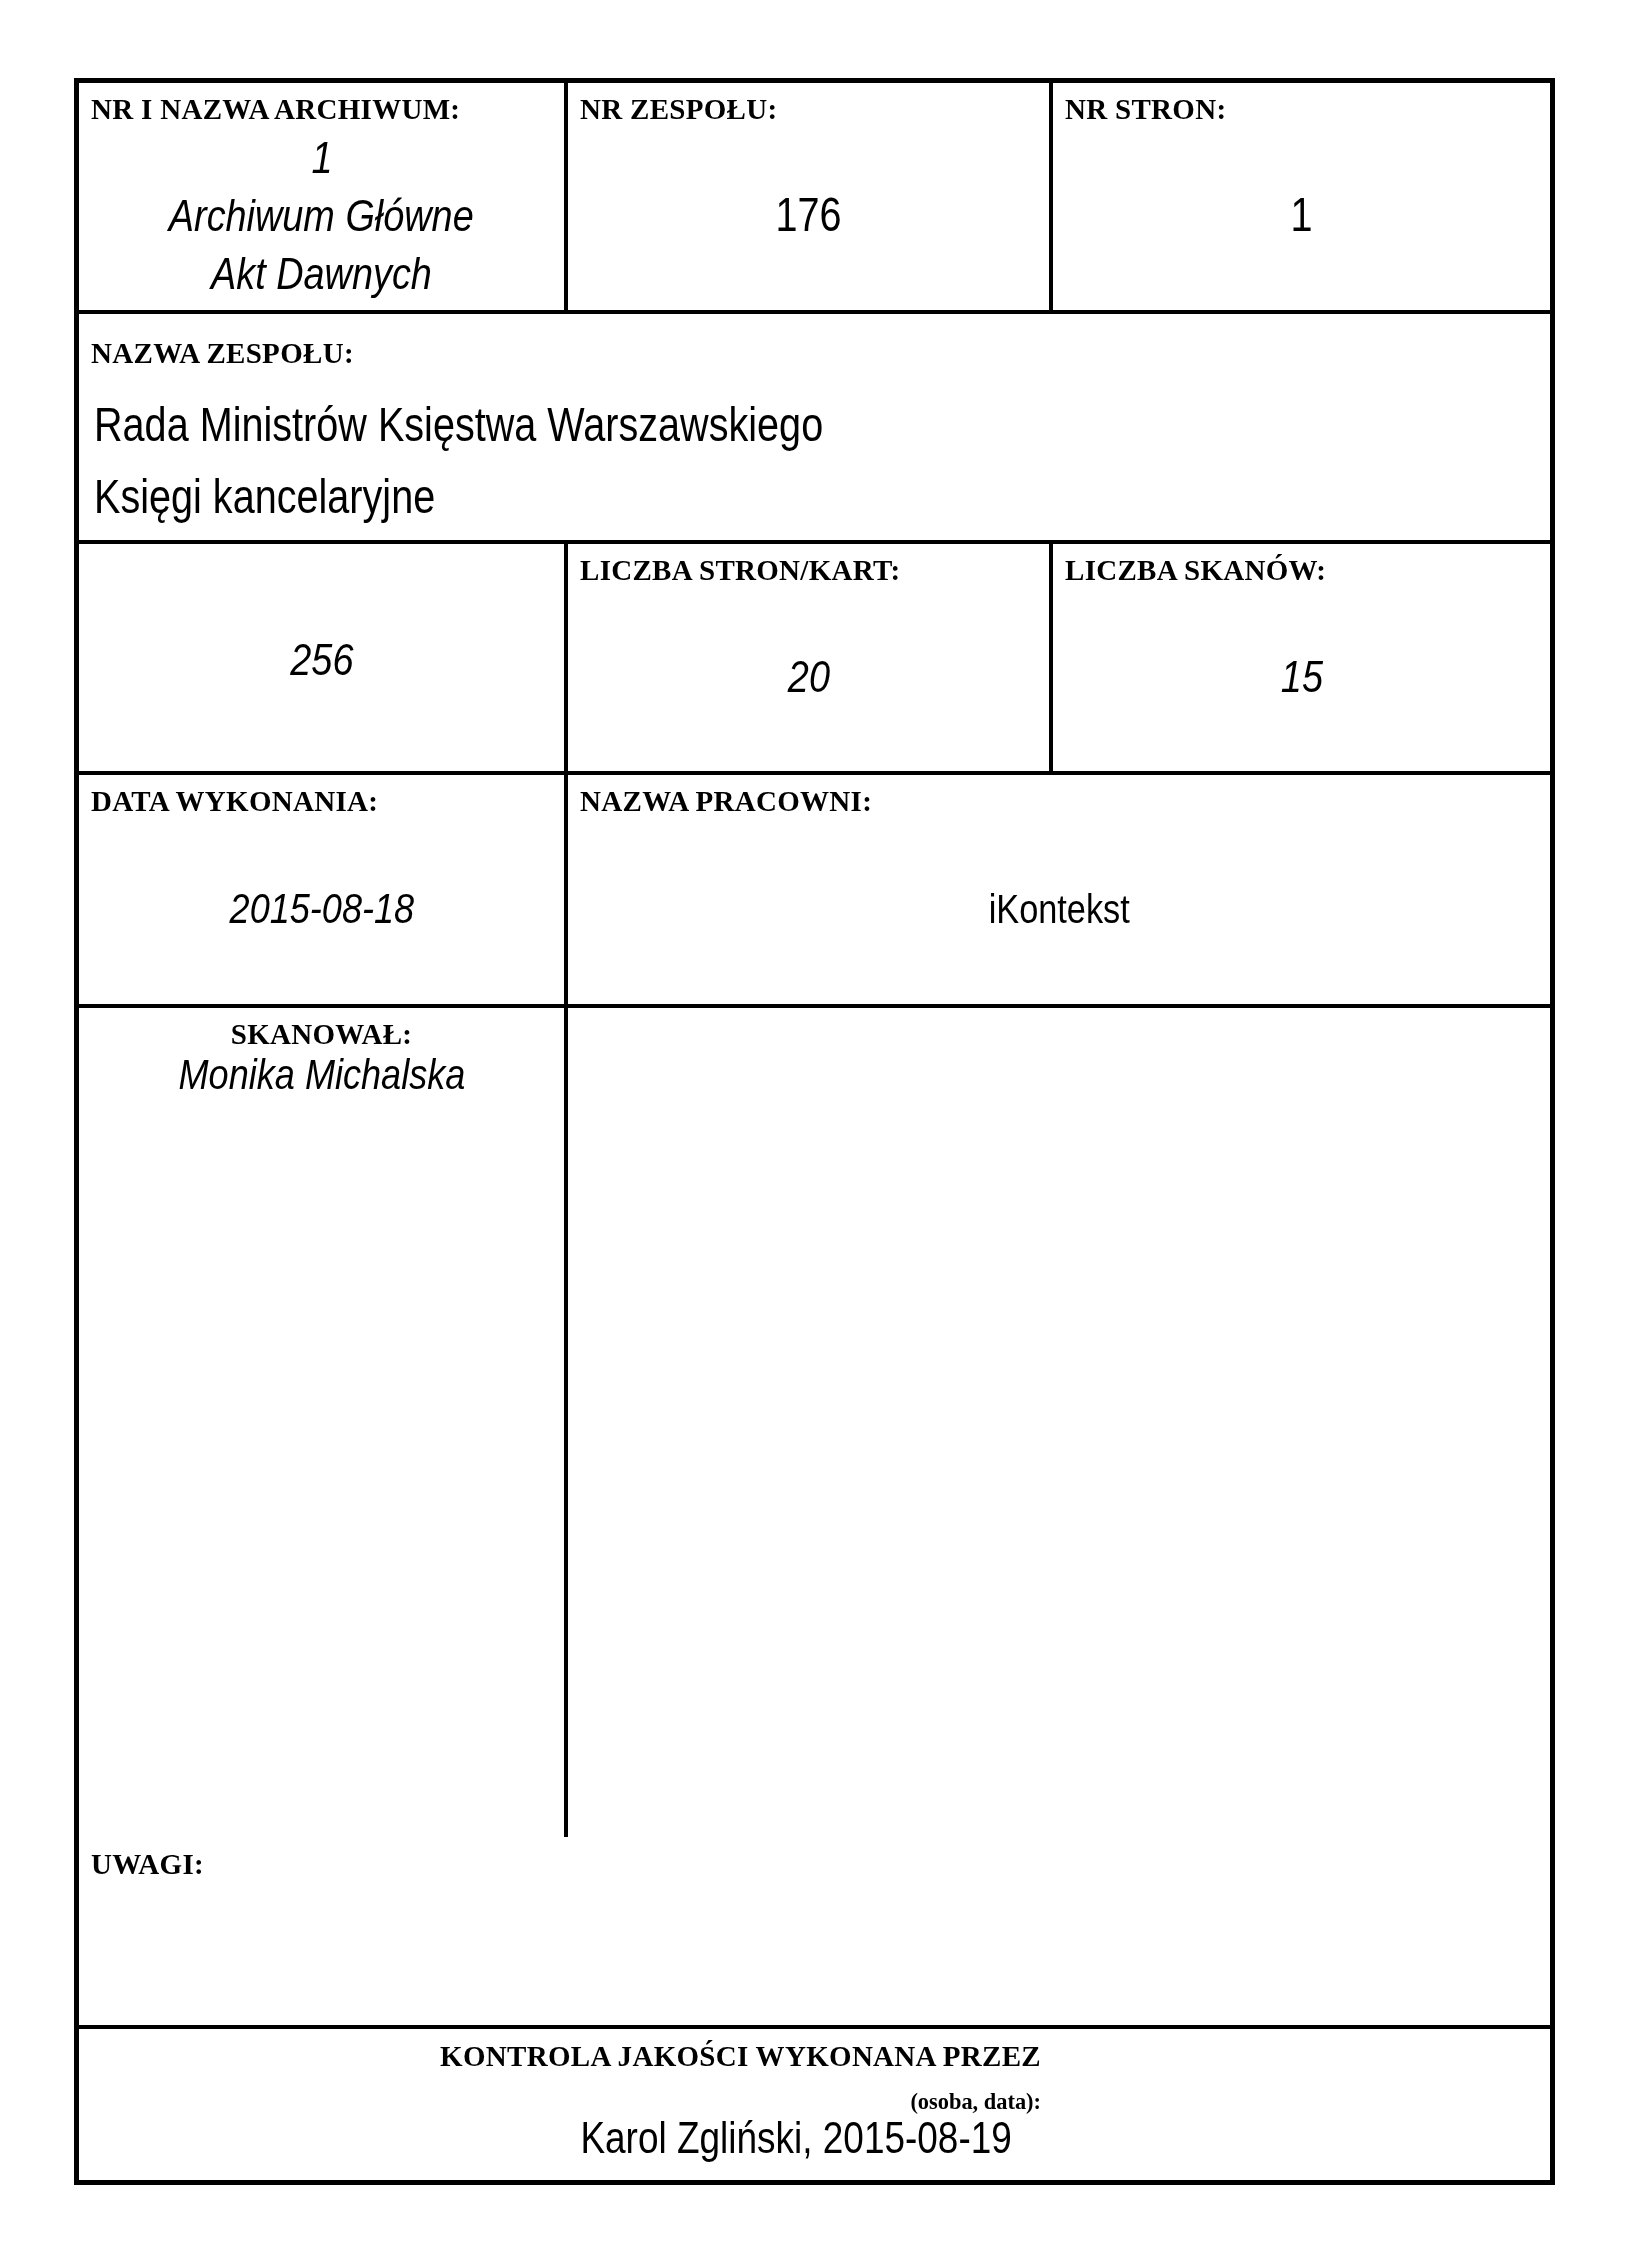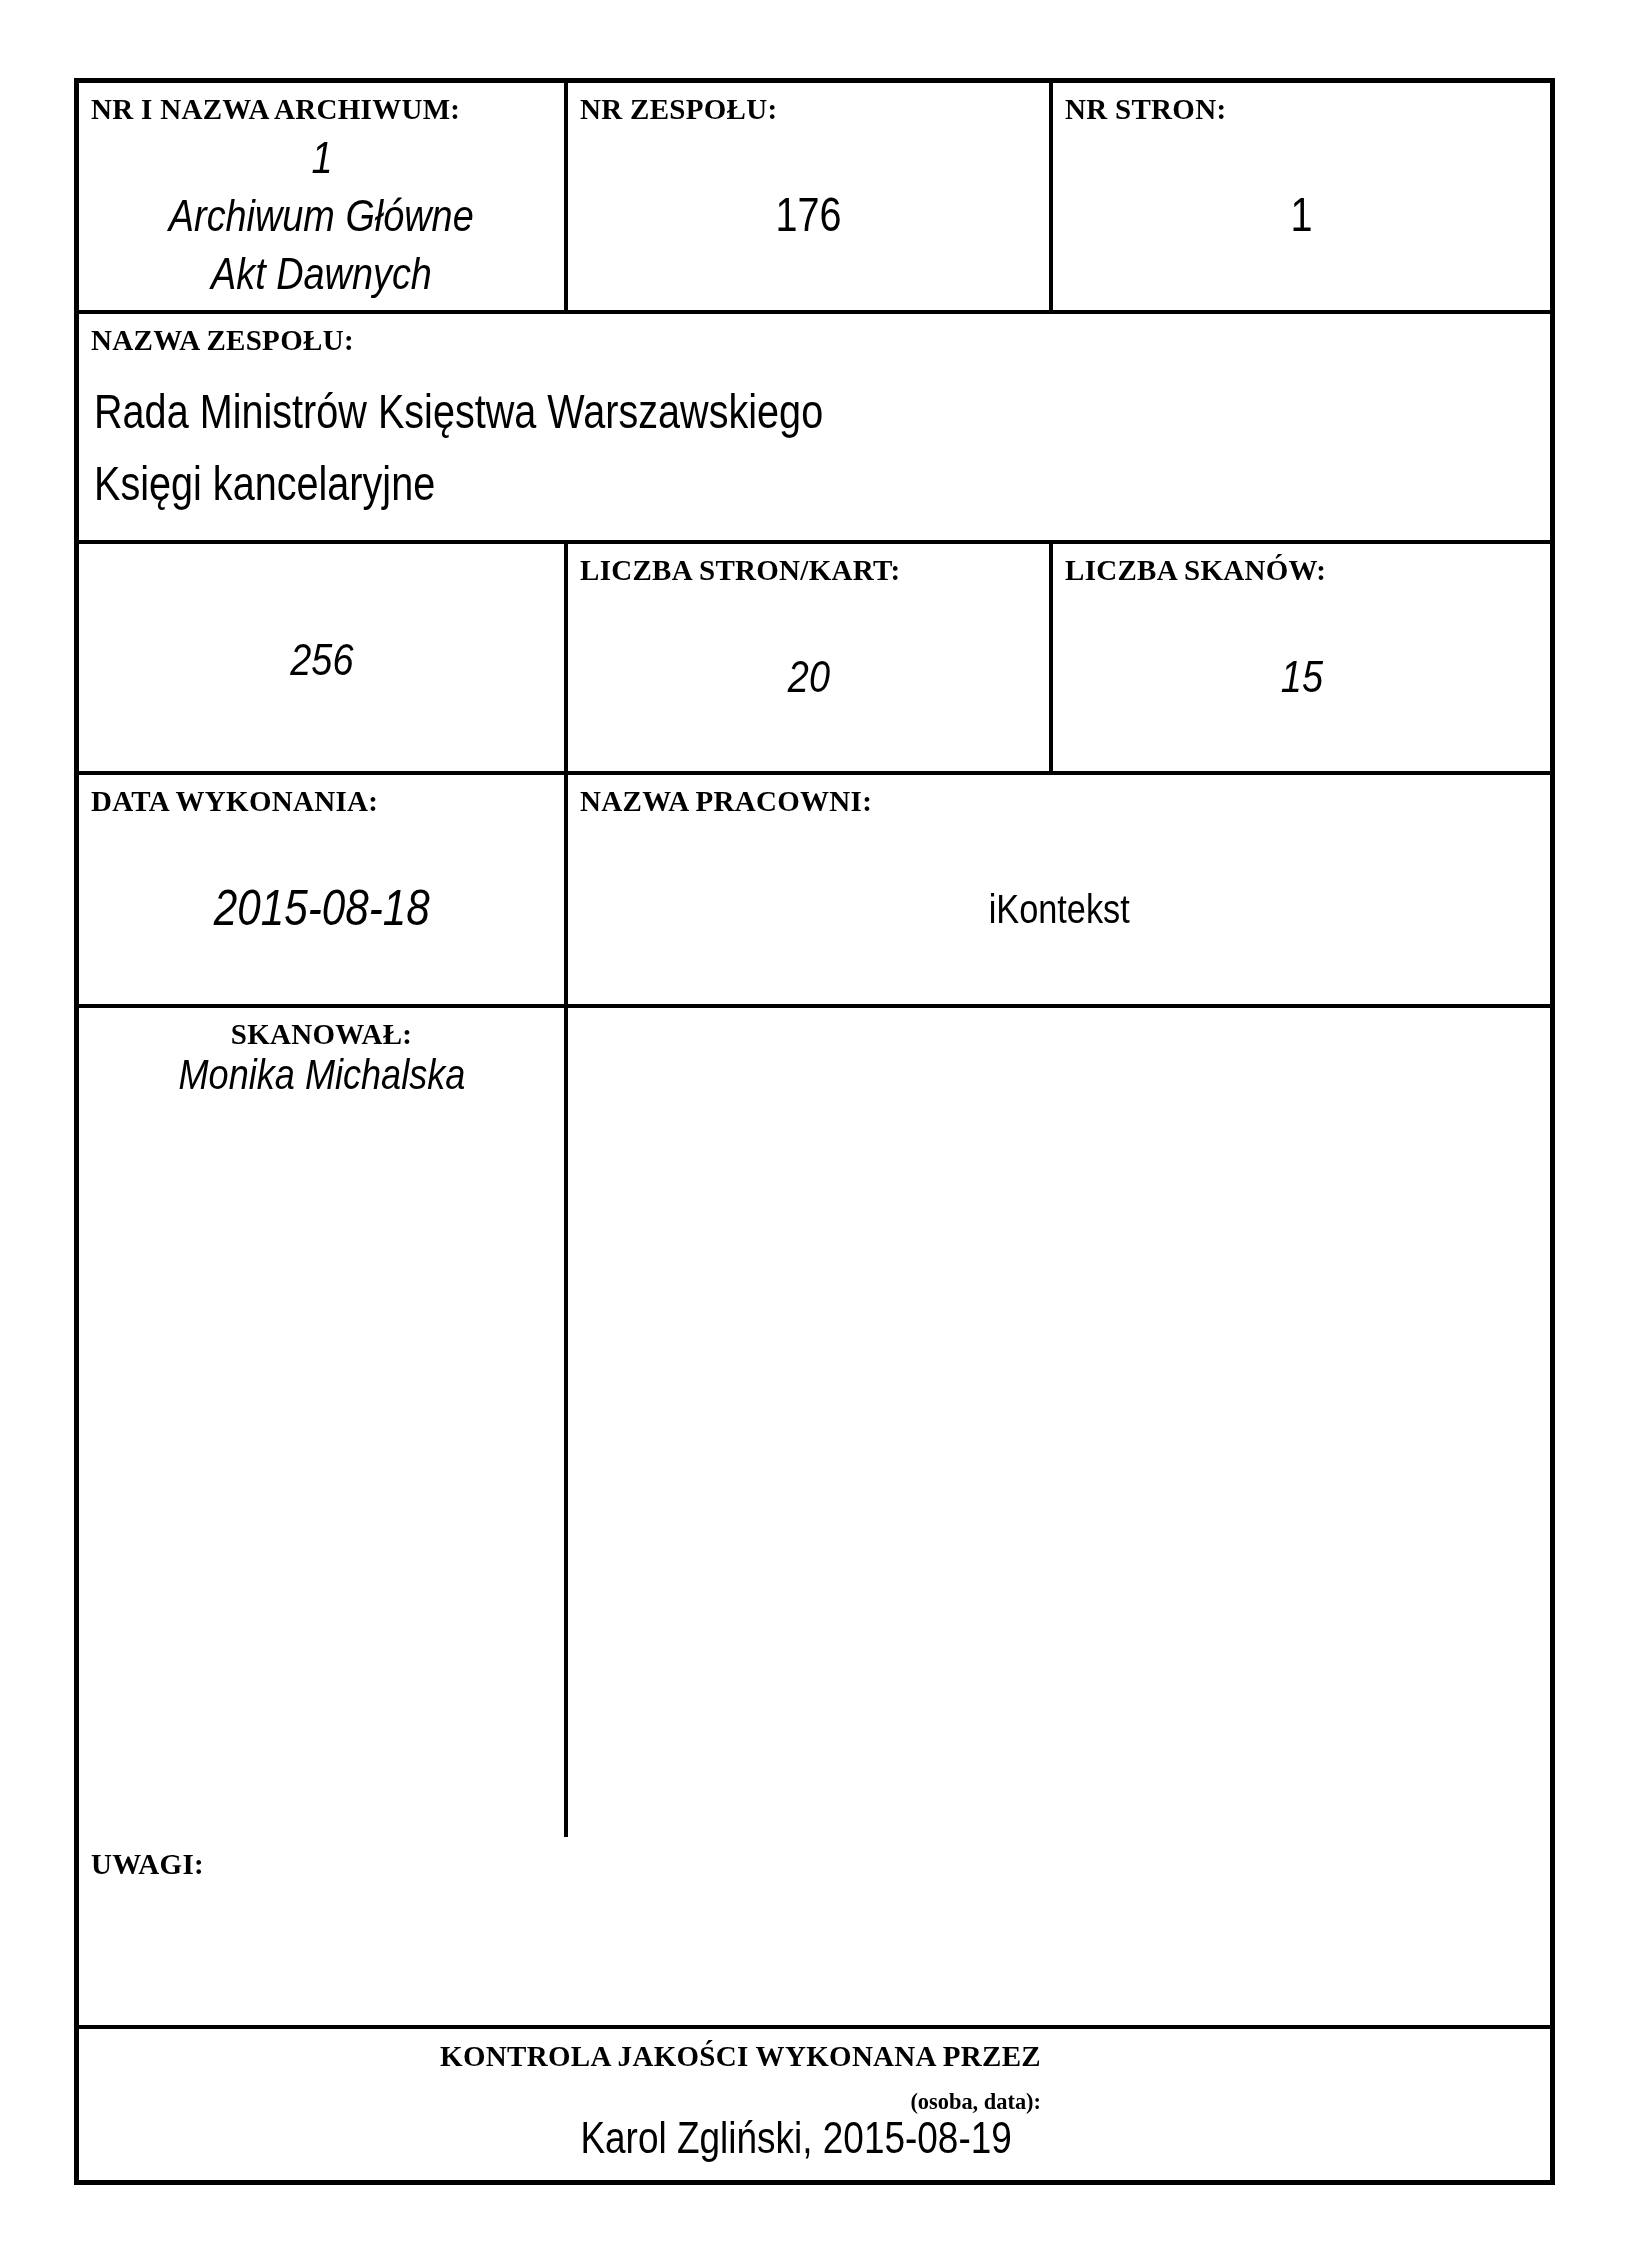--- a/index.html
+++ b/index.html
@@ -29,21 +29,21 @@
     background: #ffffff;
   }
   .cell {
     box-sizing: border-box;
     display: flex;
     flex-direction: column;
     padding: 9.2px 12px 6.6px 12px;
     overflow: hidden;
   }
   .br { border-right: 4.6px solid #000000; }
-  .bb { border-bottom: 4.6px solid #000000; }
+  .bb { border-bottom: 4.6px solid #000000; justify-content: flex-end; }
   .span2 { grid-column: span 2; }
   .span3 { grid-column: span 3; }
 
   .label {
     font-family: "Liberation Serif", serif;
     font-weight: bold;
     font-size: 29px;
     line-height: 1.2;
     letter-spacing: 0.3px;
     white-space: nowrap;
@@ -68,21 +68,21 @@
     transform-origin: center center;
   }
   .narrow.fromleft { transform-origin: left center; }
   .italic { font-style: italic; }
 
   
   .v-archive-line { font-size: 43px; line-height: 58px; }
   .v-bignum { font-size: 45px; line-height: 46px; }
   .v-mednum { font-size: 43px; line-height: 46px; }
   .v-fonds-line { font-size: 45px; line-height: 72px; }
-  .v-date { font-size: 48px; line-height: 46px; }
+  .v-date { font-size: 41px; line-height: 46px; }
   .v-studio { font-size: 39px; line-height: 43px; }
   .v-scanner { font-size: 41px; line-height: 43px; }
   .v-qc { font-size: 42px; line-height: 46px; }
 
   .fonds-name-block {
     margin: 18.4px 0 0 2.6px;
     text-align: left;
   }
   .qc-cell { text-align: center; align-items: flex-end; }
   .qc-sub {

